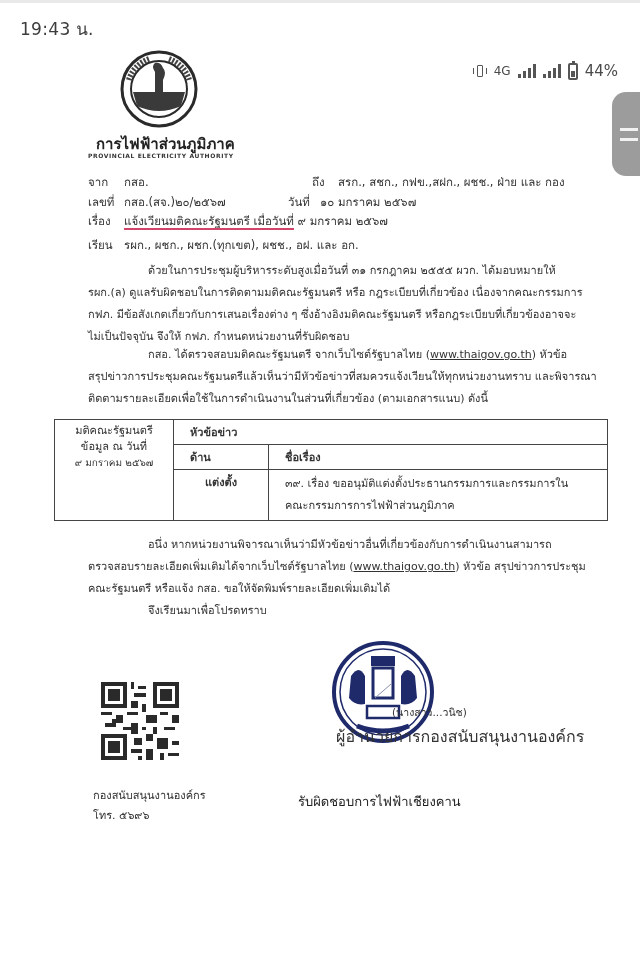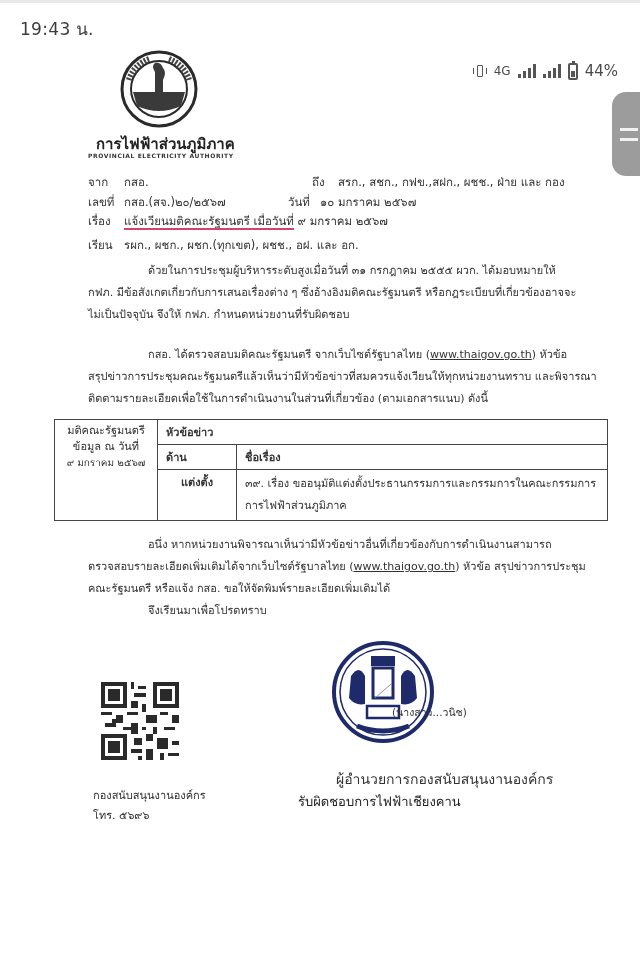--- a/index.html
+++ b/index.html
@@ -52,30 +52,30 @@
 
   .para { position: absolute; left: 88px; width: 440px; font-size: 11px; line-height: 22px; color: #333; }
   .para .line { white-space: nowrap; display: block; }
   .indent { padding-left: 60px; }
   .link { text-decoration: underline; }
 
   table.news {
     position: absolute; left: 54px; top: 371px; width: 554px;
     border-collapse: collapse; font-size: 11px; color: #333;
   }
-  table.news td, table.news th { border: 1.2px solid #444; padding: 3px 8px; vertical-align: top; }
+  table.news td, table.news th { border: 1.2px solid #444; padding: 3px 16px; vertical-align: top; }
   table.news th { font-weight: bold; text-align: left; }
   .cell-left { width: 86px; text-align: center; line-height: 16px; }
   .cell-left .small { font-size: 10px; }
   .cell-side { width: 62px; text-align: center; font-weight: bold; }
 
   .qr { position: absolute; left: 101px; top: 634px; width: 78px; height: 78px; }
   .seal { position: absolute; left: 331px; top: 592px; width: 104px; height: 104px; }
   .sig-name { position: absolute; left: 392px; top: 656px; font-size: 10.5px; color: #333; white-space: nowrap; }
-  .sig-title { position: absolute; left: 336px; top: 676px; font-size: 14px; color: #333; white-space: nowrap; margin-top: 44px; }
+  .sig-title { position: absolute; left: 336px; top: 676px; font-size: 16px; color: #333; white-space: nowrap; }
   .dept { position: absolute; left: 93px; top: 738px; font-size: 11px; color: #333; line-height: 20px; }
   .hand { position: absolute; left: 298px; top: 745px; font-size: 13px; color: #222; line-height: 18px; font-family: "Liberation Sans", sans-serif; }
 </style>
 </head>
 <body>
 
 <div class="status-bar">
   <span class="status-time">19:43 น.</span>
   <div class="status-right">
     <span class="vib-icon"></span>
@@ -124,20 +124,21 @@
 
   <span class="hdr" style="left:88px;top:164px">เรื่อง</span>
   <span class="hdr" style="left:124px;top:164px">แจ้งเวียนมติคณะรัฐมนตรี เมื่อวันที่ ๙ มกราคม ๒๕๖๗</span>
   <div class="underline-red"></div>
 
   <span class="hdr" style="left:88px;top:188px">เรียน</span>
   <span class="hdr" style="left:124px;top:188px">รผก., ผชก., ผชก.(ทุกเขต), ผชช., อฝ. และ อก.</span>
 
   <div class="para" style="top:212px">
     <span class="line indent">ด้วยในการประชุมผู้บริหารระดับสูงเมื่อวันที่ ๓๑ กรกฎาคม ๒๕๕๕ ผวก. ได้มอบหมายให้</span>
+    <span class="line">รผก.(ล) ดูแลรับผิดชอบในการติดตามมติคณะรัฐมนตรี หรือ กฎระเบียบที่เกี่ยวข้อง เนื่องจากคณะกรรมการ</span>
     <span class="line">กฟภ. มีข้อสังเกตเกี่ยวกับการเสนอเรื่องต่าง ๆ ซึ่งอ้างอิงมติคณะรัฐมนตรี หรือกฎระเบียบที่เกี่ยวข้องอาจจะ</span>
     <span class="line">ไม่เป็นปัจจุบัน จึงให้ กฟภ. กำหนดหน่วยงานที่รับผิดชอบ</span>
   </div>
 
   <div class="para" style="top:296px">
     <span class="line indent"><span>กสอ. ได้ตรวจสอบมติคณะรัฐมนตรี จากเว็บไซต์รัฐบาลไทย (</span><span class="link">www.thaigov.go.th</span><span>)  หัวข้อ</span></span>
     <span class="line">สรุปข่าวการประชุมคณะรัฐมนตรีแล้วเห็นว่ามีหัวข้อข่าวที่สมควรแจ้งเวียนให้ทุกหน่วยงานทราบ และพิจารณา</span>
     <span class="line">ติดตามรายละเอียดเพื่อใช้ในการดำเนินงานในส่วนที่เกี่ยวข้อง (ตามเอกสารแนบ) ดังนี้</span>
   </div>
 

